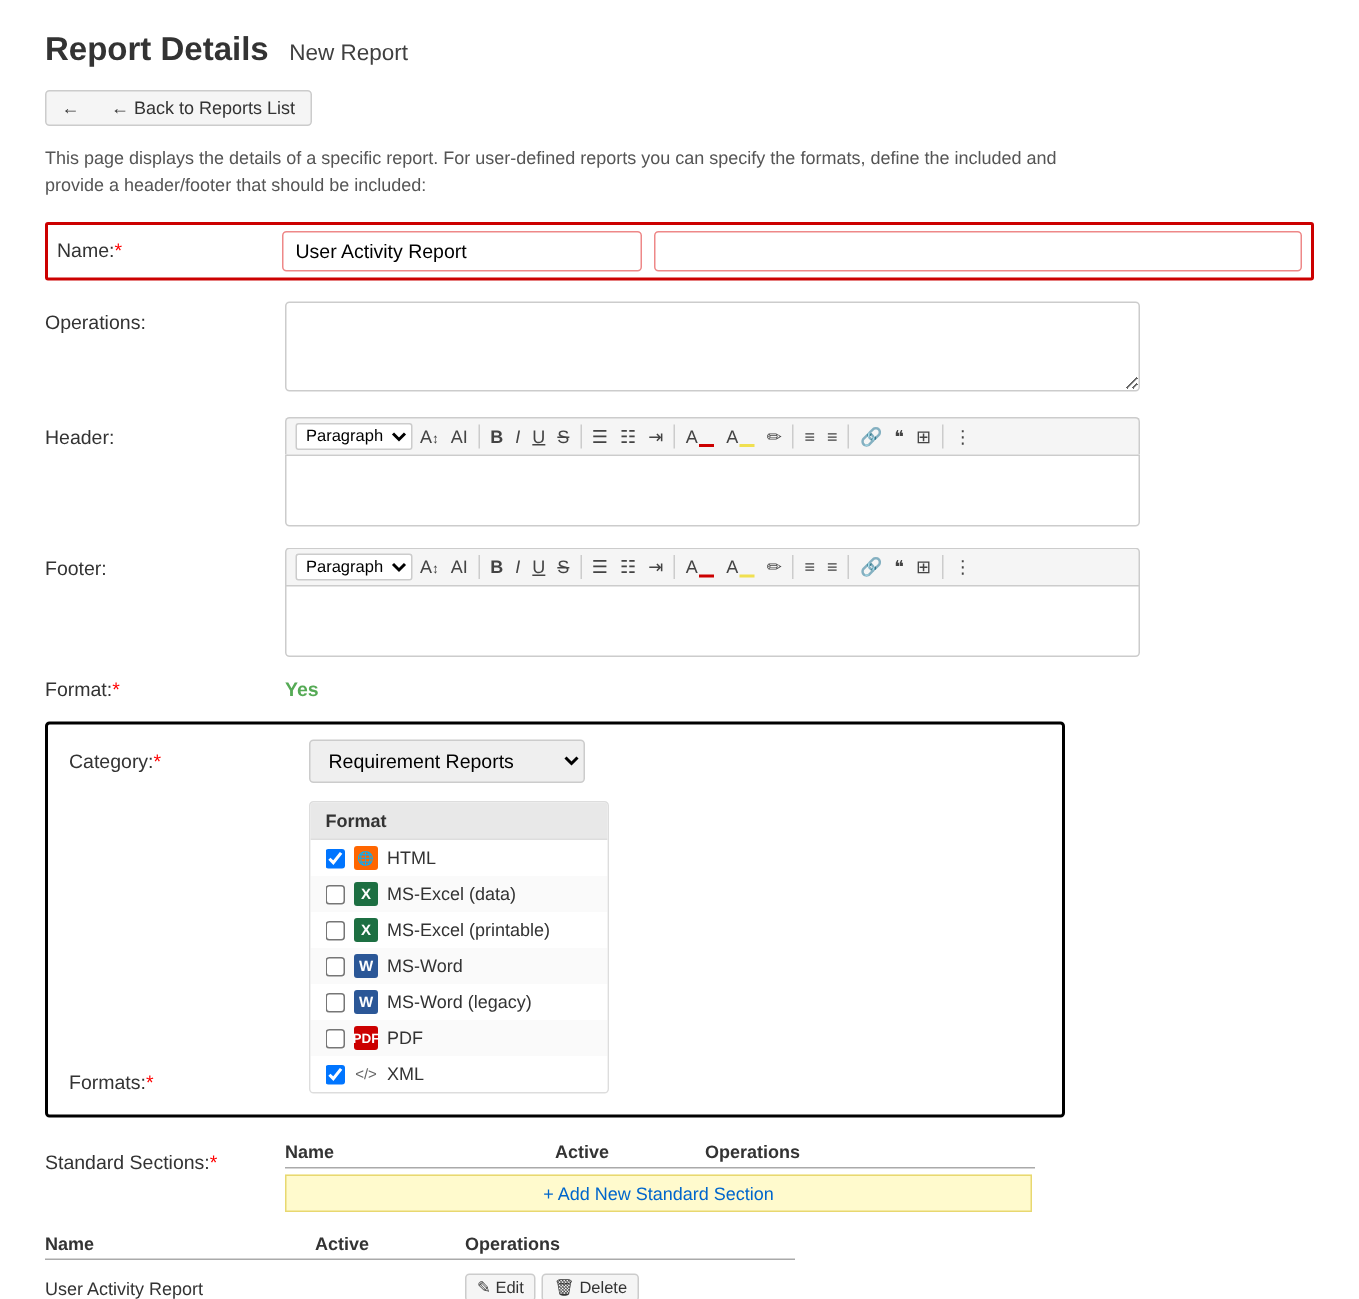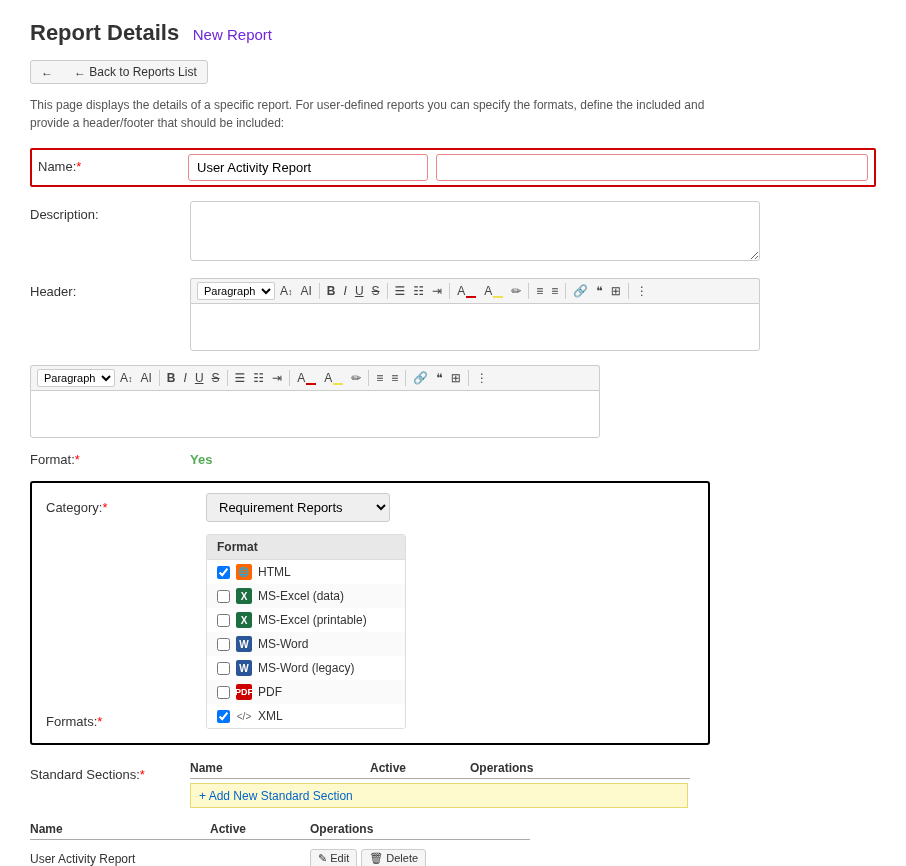--- a/index.html
+++ b/index.html
@@ -218,20 +218,21 @@
       cursor: pointer;
       width: 13px;
       height: 13px;
     }
     .add-section-row {
       background: #fffacd;
       border: 1px solid #e8d870;
       padding: 4px 8px;
       width: 500px;
       margin-top: 2px;
+      text-align: center;
     }
     .add-link {
       color: #0066cc;
       cursor: pointer;
       font-size: 12px;
       text-decoration: none;
     }
     .edit-btn {
       border: 1px solid #ccc;
       background: #f5f5f5;
@@ -252,21 +253,21 @@
     }
   </style>
 </head>
 <body>
 
 
 
 
 <div style="margin-bottom:14px;">
   <span style="font-size:22px;font-weight:bold;color:#333;">Report Details</span>
-  <span style="font-size:15px;color:#6d28d9;margin-left:10px;">New Report</span>
+  <span style="font-size:15px;color:#404040;margin-left:10px;">New Report</span>
 </div>
 
 
 <button class="back-btn">
   <span>←</span>
   <span style="margin-left:16px;">← Back to Reports List</span>
 </button>
 
 
 <p class="info-text">This page displays the details of a specific report. For user-defined reports you can specify the formats, define the included and provide a header/footer that should be included:</p>
@@ -277,21 +278,21 @@
     <span>Name:</span><span style="color:red;">*</span>
   </div>
   <div class="name-inputs">
     <input type="text" class="name-input-primary" value="User Activity Report" style="">
     <input type="text" class="name-input-secondary" value="" style="">
   </div>
 </div>
 
 
 <div class="form-row">
-  <div class="form-label">Description:</div>
+  <div class="form-label">Operations:</div>
   <div class="form-control-wrap">
     <textarea class="desc-textarea" style=""></textarea>
   </div>
 </div>
 
 
 <div class="form-row">
   <div class="form-label">Header:</div>
   <div class="form-control-wrap">
     <div class="editor-toolbar">
@@ -320,20 +321,21 @@
       <button class="toolbar-btn">⊞</button>
       <div class="toolbar-sep"></div>
       <button class="toolbar-btn">⋮</button>
     </div>
     <div class="editor-body" contenteditable="true" style=""></div>
   </div>
 </div>
 
 
 <div class="form-row">
+  <div class="form-label">Footer:</div>
   <div class="form-control-wrap">
     <div class="editor-toolbar">
       <select class="toolbar-select"><option>Paragraph</option></select>
       <button class="toolbar-btn">A<span style="font-size:9px;">↕</span></button>
       <button class="toolbar-btn">AI</button>
       <div class="toolbar-sep"></div>
       <button class="toolbar-btn" style="font-weight:bold;">B</button>
       <button class="toolbar-btn" style="font-style:italic;">I</button>
       <button class="toolbar-btn" style="text-decoration:underline;">U</button>
       <button class="toolbar-btn" style="text-decoration:line-through;">S</button>

